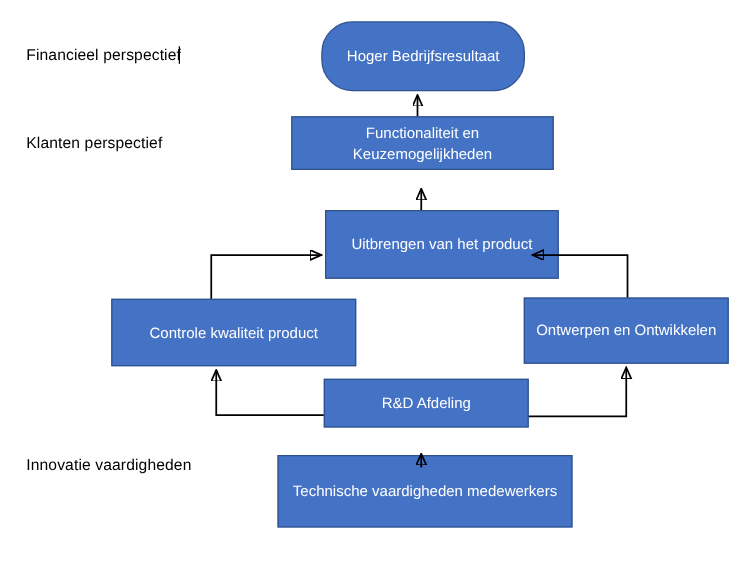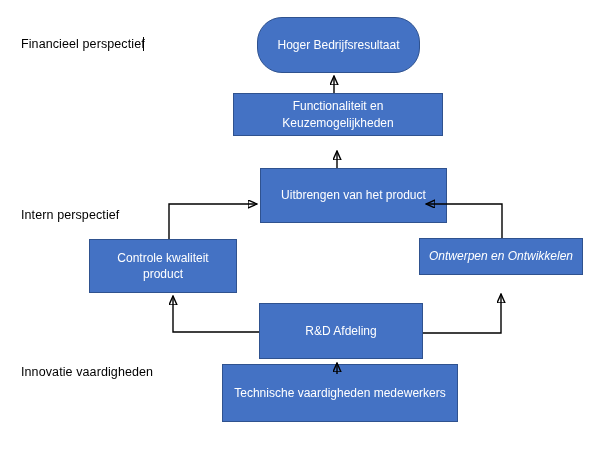--- a/index.html
+++ b/index.html
@@ -53,39 +53,39 @@
   }
   #arrows path {
     stroke: var(--arrow, #000000);
     stroke-width: 1.4;
     fill: none;
   }
   
   .n0 { left: 257px; top: 17px;  width: 163px; height: 56px; border-radius: 25px; }
   .n1 { left: 233px; top: 93px;  width: 210px; height: 43px; }
   .n2 { left: 260px; top: 168px; width: 187px; height: 55px; }
-  .n3 { left: 89px;  top: 239px; width: 148px; height: 54px; }
-  .n4 { left: 419px; top: 238px; width: 164px; height: 37px; font-style: italic; }
-  .n5 { left: 259px; top: 303px; width: 164px; height: 56px; }
+  .n3 { left: 89px;  top: 239px; width: 196px; height: 54px; }
+  .n4 { left: 419px; top: 238px; width: 164px; height: 53px; }
+  .n5 { left: 259px; top: 303px; width: 164px; height: 39px; }
   .n6 { left: 222px; top: 364px; width: 236px; height: 58px; }
   .p0 { top: 37px; }
   .p1 { top: 107px; }
   .p2 { top: 208px; }
   .p3 { top: 365px; }
 </style>
 </head>
 <body>
 
 <div class="canvas">
 
   <div class="persp-label p0">
     <span>Financieel perspectief</span><span class="caret"></span>
   </div>
-  <div class="persp-label p2">
-    <span>Intern perspectief</span>
+  <div class="persp-label p1">
+    <span>Klanten perspectief</span>
   </div>
   <div class="persp-label p3">
     <span>Innovatie vaardigheden</span>
   </div>
 
   <div class="node n0">
     <span>Hoger Bedrijfsresultaat</span>
   </div>
   <div class="node n1">
     <span>Functionaliteit en Keuzemogelijkheden</span>

